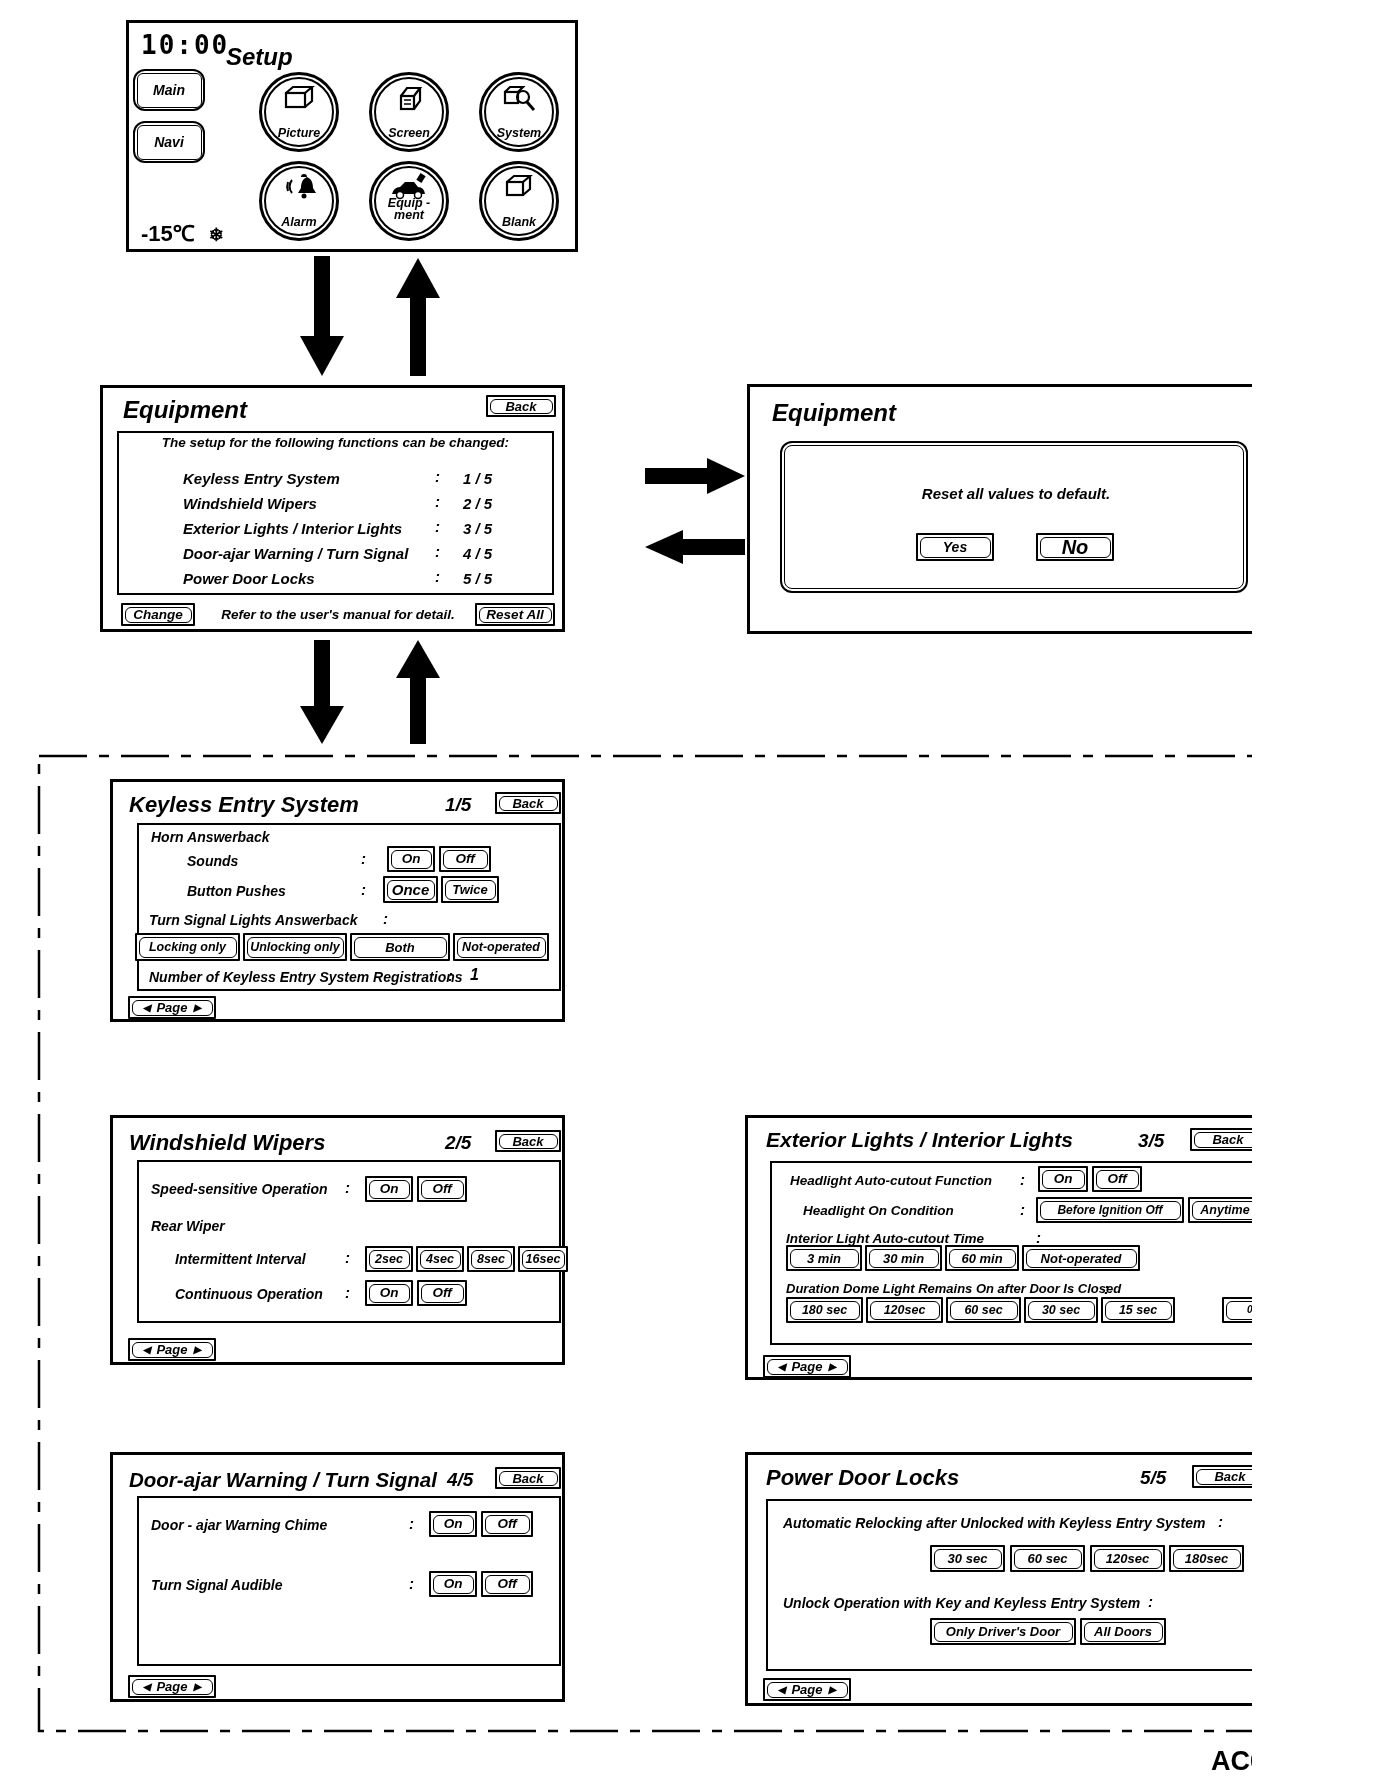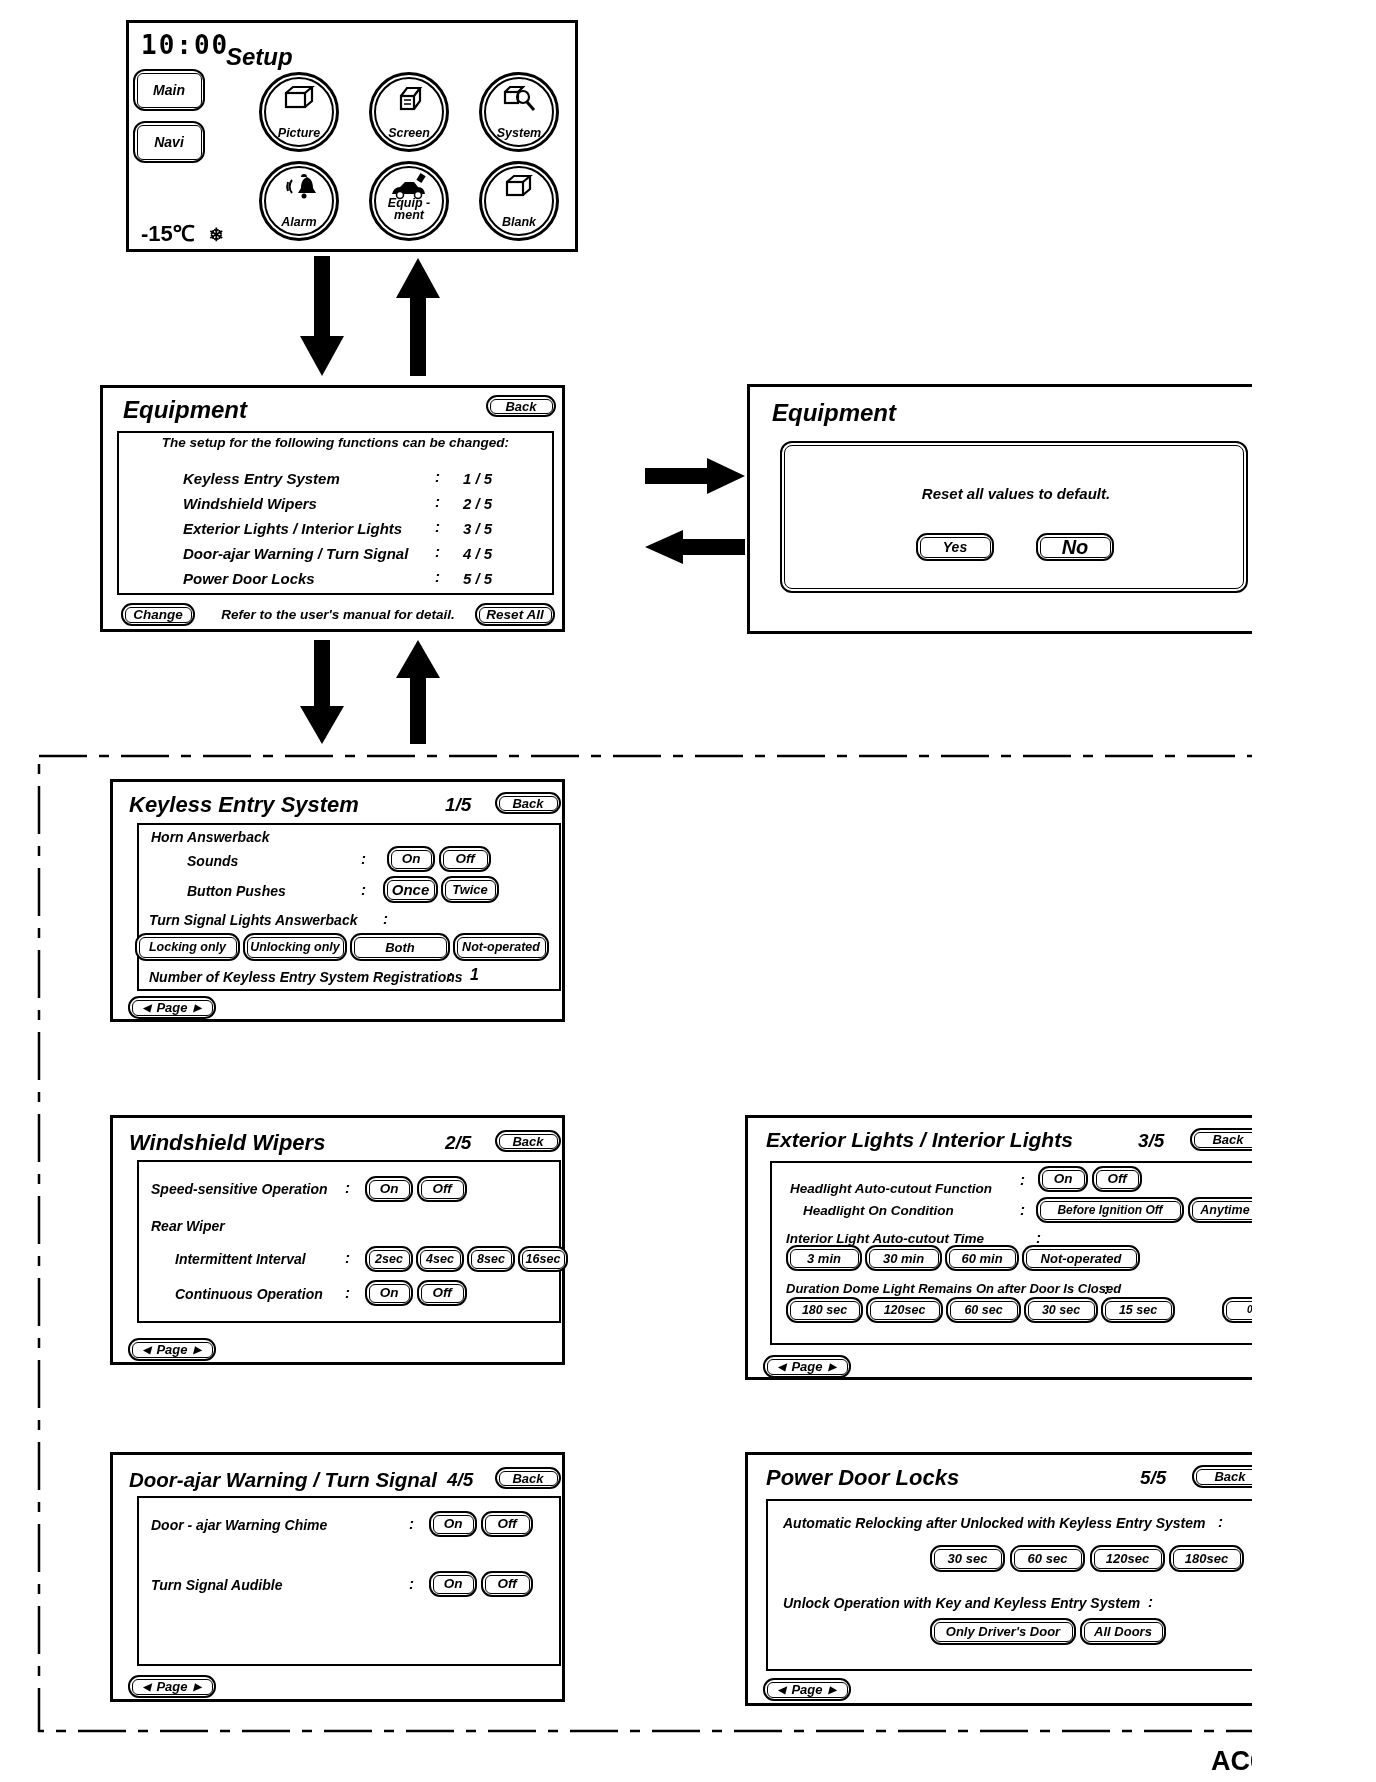--- a/index.html
+++ b/index.html
@@ -3,21 +3,21 @@
 <meta charset="utf-8">
 <style>
   html,body{margin:0;padding:0;background:#fff;}
   .canvas{position:relative;width:1252px;height:1782px;background:#fff;color:#000;
           font-family:"Liberation Sans",sans-serif;overflow:hidden;}
   .panel{position:absolute;border:3px solid #000;background:#fff;box-sizing:border-box;}
   .inbox{position:absolute;border:2px solid #000;box-sizing:border-box;}
   .dlg{position:absolute;border:2px solid #000;border-radius:12px;box-sizing:border-box;}
   .dlg::before{content:"";position:absolute;inset:2px;border:1.5px solid #000;border-radius:8px;pointer-events:none;}
   .t{position:absolute;font-style:italic;font-weight:bold;white-space:nowrap;line-height:1.15;}
-  .btn{position:absolute;box-sizing:border-box;border:2px solid #000;border-radius:11px;background:#fff;
+  .btn{position:absolute;box-sizing:border-box;border:2px solid #000;border-radius:1px;background:#fff;
        display:flex;align-items:center;justify-content:center;font-style:italic;font-weight:bold;
        font-size:13.5px;text-align:center;line-height:1;}
   .btn::before{content:"";position:absolute;inset:1.5px;border:1.5px solid #000;border-radius:6px;pointer-events:none;}
   .circ{position:absolute;width:80px;height:80px;box-sizing:border-box;border:3px solid #000;border-radius:50%;background:#fff;}
   .circ::before{content:"";position:absolute;inset:2px;border:2px solid #000;border-radius:50%;pointer-events:none;}
   .circ .cl{position:absolute;left:0;right:0;bottom:9px;text-align:center;font-style:italic;font-weight:bold;font-size:12.5px;line-height:.95;}
   .circ svg{position:absolute;top:9px;left:50%;transform:translateX(-50%);}
   .arrow{position:absolute;}
   .mono{font-style:normal;font-family:"DejaVu Sans Mono",monospace;letter-spacing:2px;}
   .ctr{text-align:center;white-space:normal;}
@@ -245,21 +245,21 @@
       <span style="font-size:10px;">▶</span>
     </div>
   </div>
 
   <div class="panel" style="left:745px;top:1115px;width:532px;height:265px;">
     <div class="t" style="left:18px;top:10px;font-size:21px;">Exterior Lights / Interior Lights</div>
     <div class="t" style="left:390px;top:12px;font-size:19px;">3/5</div>
     <div class="btn" style="left:442px;top:10px;width:76px;height:23px;font-size:13px;">Back</div>
     <div class="inbox" style="left:22px;top:43px;width:492px;height:184px;"></div>
 
-    <div class="t" style="left:42px;top:55px;font-size:13.5px;margin-top:8px;">Headlight Auto-cutout Function</div>
+    <div class="t" style="left:42px;top:55px;font-size:13.5px;">Headlight Auto-cutout Function</div>
     <div class="t" style="left:272px;top:53px;font-size:15px;">:</div>
     <div class="btn" style="left:290px;top:48px;width:50px;height:26px;">On</div>
     <div class="btn" style="left:344px;top:48px;width:50px;height:26px;">Off</div>
 
     <div class="t" style="left:55px;top:85px;font-size:13.5px;">Headlight On Condition</div>
     <div class="t" style="left:272px;top:83px;font-size:15px;">:</div>
     <div class="btn" style="left:288px;top:79px;width:148px;height:26px;font-size:12px;">Before Ignition Off</div>
     <div class="btn" style="left:440px;top:79px;width:74px;height:26px;font-size:12.5px;">Anytime</div>
 
     <div class="t" style="left:38px;top:113px;font-size:13.5px;">Interior Light Auto-cutout Time</div>

